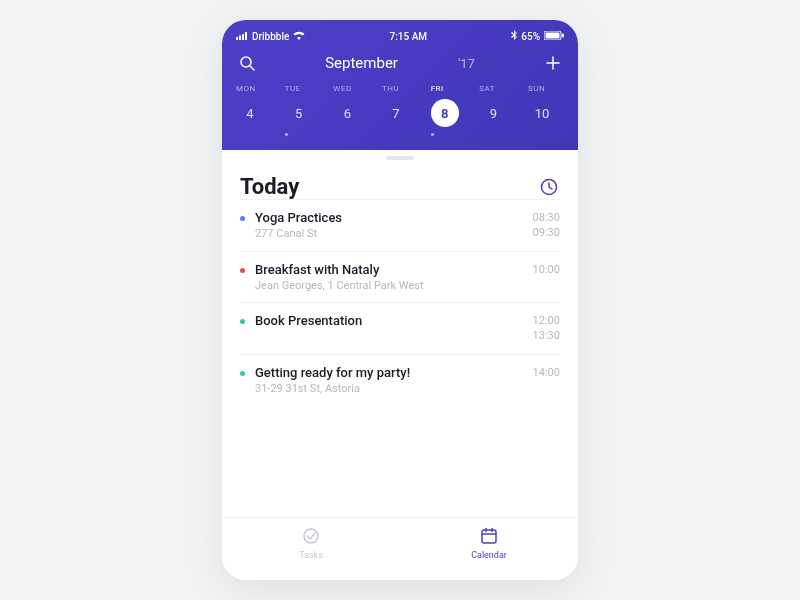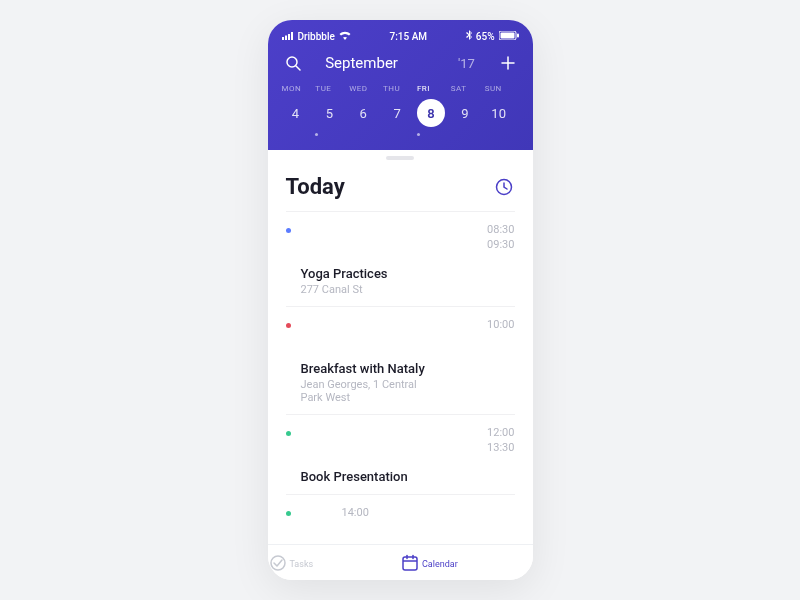--- a/index.html
+++ b/index.html
@@ -3,21 +3,21 @@
 <meta charset="utf-8">
 <style>
   * { box-sizing: border-box; margin: 0; padding: 0; }
   body {
     width: 800px; height: 600px;
     background: #f2f3f5;
     display: flex; align-items: center; justify-content: center;
     font-family: -apple-system, BlinkMacSystemFont, "Segoe UI", Roboto, sans-serif;
   }
   .phone {
-    width: 265px; height: 560px;
+    width: 356px; height: 560px;
     background: #fff;
     border-radius: 24px;
     overflow: hidden;
     box-shadow: 0 10px 40px rgba(0,0,0,0.08);
     display: flex; flex-direction: column;
   }
   .header {
     background: linear-gradient(135deg, #4c3fc9 0%, #4037b8 100%);
     color: #fff;
     padding: 8px 14px 14px;
@@ -46,43 +46,43 @@
     width: 28px; height: 28px; border-radius: 50%;
     display: flex; align-items: center; justify-content: center;
     font-size: 13px; opacity: 0.85;
   }
   .day-num.sel { background: #fff; color: #3d34ab; font-weight: 600; opacity: 1; }
   .day-dot { width: 3px; height: 3px; border-radius: 50%; background: rgba(255,255,255,0.6); }
   .day-dot.hidden { visibility: hidden; }
   .handle { display: flex; justify-content: center; padding: 6px 0 0; }
   .handle-bar { width: 28px; height: 4px; background: #e5e5ea; border-radius: 2px; }
   .content { flex: 1; padding: 14px 18px 0; overflow: hidden; }
-  .section-head { display: flex; justify-content: space-between; align-items: center; margin-bottom: 12px; }
+  .section-head { display: flex; justify-content: space-between; align-items: center; margin-bottom: 0; }
   .section-title { font-size: 22px; font-weight: 700; color: #1c1c29; }
   .clock-btn { width: 22px; height: 22px; cursor: pointer; display: flex; align-items: center; justify-content: center; }
   .events { }
   .event {
     display: flex; align-items: flex-start; gap: 10px;
     padding: 10px 0;
     border-top: 1px solid #f0f0f2;
     cursor: pointer;
   }
   .event:first-child { border-top: 1px solid #f0f0f2; }
   .bullet { width: 5px; height: 5px; border-radius: 50%; margin-top: 6px; flex-shrink: 0; }
-  .ev-body { flex: 1; min-width: 0; margin-top: 44px; }
+  .ev-body { flex: 1; min-width: 0; }
   .ev-title { font-size: 13px; color: #1c1c29; font-weight: 500; }
   .ev-sub { font-size: 11px; color: #b5b7c1; margin-top: 2px; }
   .ev-times { text-align: right; font-size: 11px; color: #b5b7c1; line-height: 1.4; margin-left: 41px; }
   .tabbar {
     display: flex; border-top: 1px solid #eef0f3;
     background: #fff;
   }
   .tab {
-    flex: 1; display: flex; flex-direction: row; align-items: center; gap: 2px;
-    padding: 8px 0 5px; cursor: pointer;
+    flex: 1; display: flex; flex-direction: column; align-items: center; gap: 2px;
+    padding: 8px 0 20px; cursor: pointer;
     color: #c6c9d1; font-size: 9px;
   }
   .tab.active { color: #4b3fc7; }
   .tab svg { width: 20px; height: 20px; }
 </style>
 </head>
 <body>
 
 <div class="phone">
 
@@ -223,20 +223,24 @@
           <div class="ev-body">
             <div class="ev-title">Book Presentation</div>
           </div>
           <div class="ev-times">
             <div>12:00</div>
             <div>13:30</div>
           </div>
         </div>
         <div class="event">
           <span class="bullet" style="background:#36c98e"></span>
+          <div class="ev-body">
+            <div class="ev-title">Getting ready for my party!</div>
+            <div class="ev-sub">31-29 31st St, Astoria</div>
+          </div>
           <div class="ev-times">
             <div>14:00</div>
           </div>
         </div>
       </div>
   </div>
 
   <div class="tabbar" id="tabbar">
       <div class="tab">
         <span><svg viewBox="0 0 20 20">

